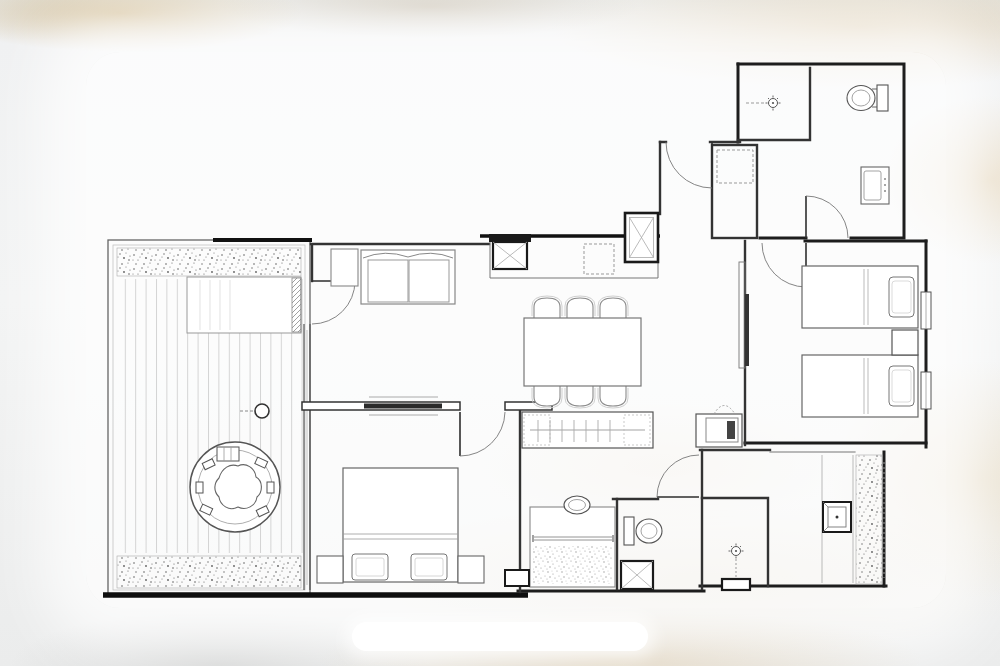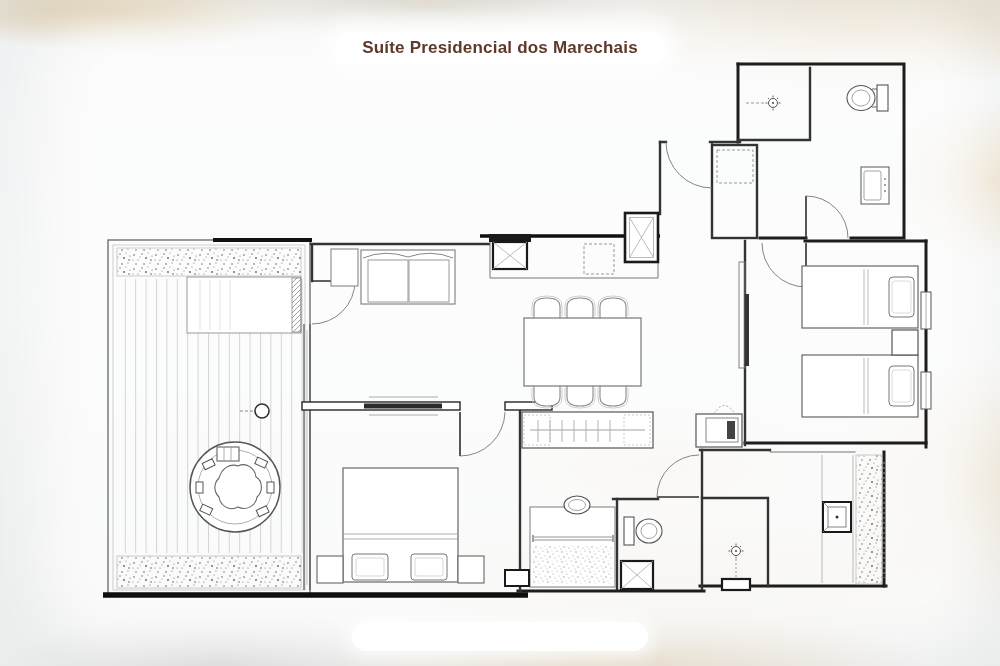--- a/index.html
+++ b/index.html
@@ -324,18 +324,15 @@
         <rect x="823" y="502" width="28" height="30" fill="#fff" stroke="#1a1a1a" stroke-width="2"></rect>
         <rect x="828" y="507" width="18" height="20" fill="none" stroke="#777" stroke-width="0.9"></rect>
         <circle cx="837" cy="517" r="1.5" fill="#333"></circle>
         <path d="M823,502 L828,507 M823,532 L828,527" stroke="#777" stroke-width="0.8"></path>
       </g>
       <rect x="856" y="455" width="26" height="129" fill="url(#plants)" stroke="#aaa" stroke-width="0.6"></rect>
       <path d="M884,462 V578" stroke="#999" stroke-width="1" stroke-dasharray="2,3" fill="none"></path>
     </g>
   </svg>
 
-  <div class="title-pill">
-    <span>Suíte Presidencial dos Marechais</span>
-  </div>
 
   <div class="bottom-pill"></div>
 </div>
 
 </body></html>

